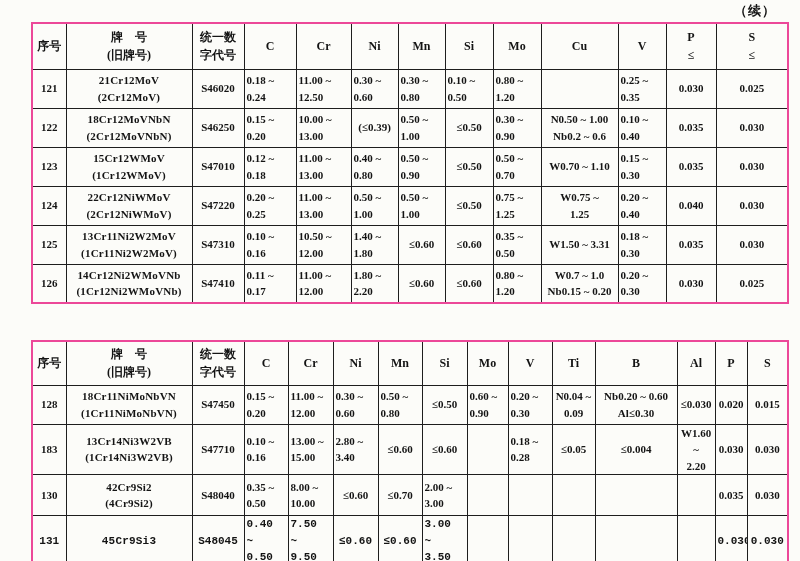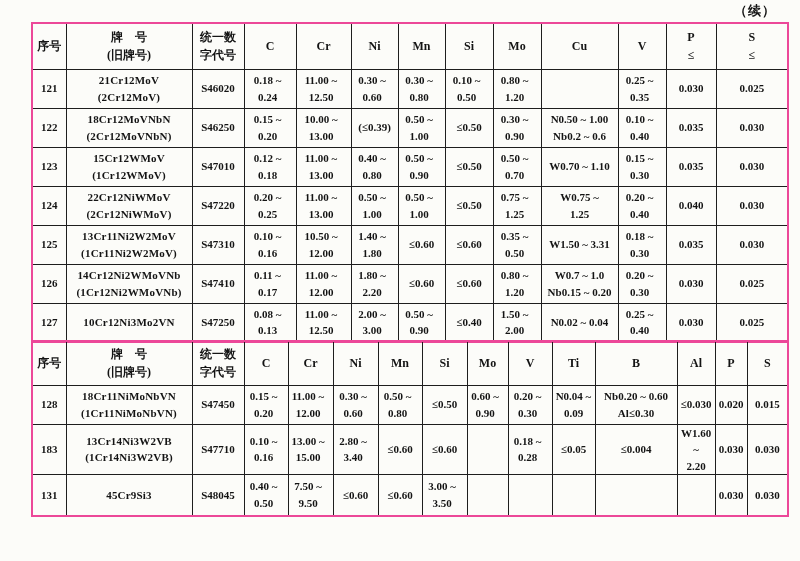--- a/index.html
+++ b/index.html
@@ -52,21 +52,21 @@
     font-size: 12px;
     font-weight: bold;
     line-height: 1.5;
   }
   td {
     font-size: 11px;
     font-weight: bold;
     line-height: 1.5;
   }
   td.range {
-    text-align: center;
+    text-align: left;
     padding-right: 7px;
   }
   td.grade { letter-spacing: 0.2px; margin-left: 32px; }
   thead tr { border-bottom: 1.5px solid #121212; }
 </style>
 </head>
 <body>
 
 <div class="page">
 
@@ -233,41 +233,20 @@
           <td class="range">1.80 ~
 2.20</td>
           <td>≤0.60</td>
           <td>≤0.60</td>
           <td class="range">0.80 ~
 1.20</td>
           <td>W0.7 ~ 1.0
 Nb0.15 ~ 0.20</td>
           <td class="range">0.20 ~
 0.30</td>
-          <td>0.030</td>
-          <td>0.025</td>
-        </tr>
-        <tr>
-          <td>127</td>
-          <td class="grade">10Cr12Ni3Mo2VN</td>
-          <td>S47250</td>
-          <td class="range">0.08 ~
-0.13</td>
-          <td class="range">11.00 ~
-12.50</td>
-          <td class="range">2.00 ~
-3.00</td>
-          <td class="range">0.50 ~
-0.90</td>
-          <td>≤0.40</td>
-          <td class="range">1.50 ~
-2.00</td>
-          <td>N0.02 ~ 0.04</td>
-          <td class="range">0.25 ~
-0.40</td>
           <td>0.030</td>
           <td>0.025</td>
         </tr>
       </tbody>
   </table>
 
   <table class="t2" id="lower-table">
     <colgroup>
       <col style="width:34px">
         <col style="width:126px">
@@ -350,20 +329,41 @@
           <td class="range">0.18 ~
 0.28</td>
           <td>≤0.05</td>
           <td>≤0.004</td>
           <td>W1.60 ~
 2.20</td>
           <td>0.030</td>
           <td>0.030</td>
         </tr>
         <tr>
+          <td>130</td>
+          <td class="grade">42Cr9Si2
+(4Cr9Si2)</td>
+          <td>S48040</td>
+          <td class="range">0.35 ~
+0.50</td>
+          <td class="range">8.00 ~
+10.00</td>
+          <td>≤0.60</td>
+          <td>≤0.70</td>
+          <td class="range">2.00 ~
+3.00</td>
+          <td></td>
+          <td></td>
+          <td></td>
+          <td></td>
+          <td></td>
+          <td>0.035</td>
+          <td>0.030</td>
+        </tr>
+        <tr>
           <td>131</td>
           <td class="grade">45Cr9Si3</td>
           <td>S48045</td>
           <td class="range">0.40 ~
 0.50</td>
           <td class="range">7.50 ~
 9.50</td>
           <td>≤0.60</td>
           <td>≤0.60</td>
           <td class="range">3.00 ~

